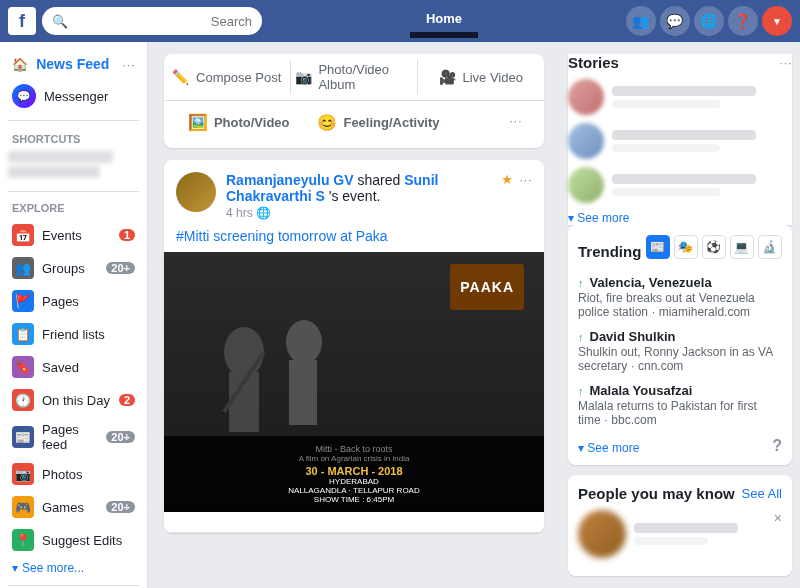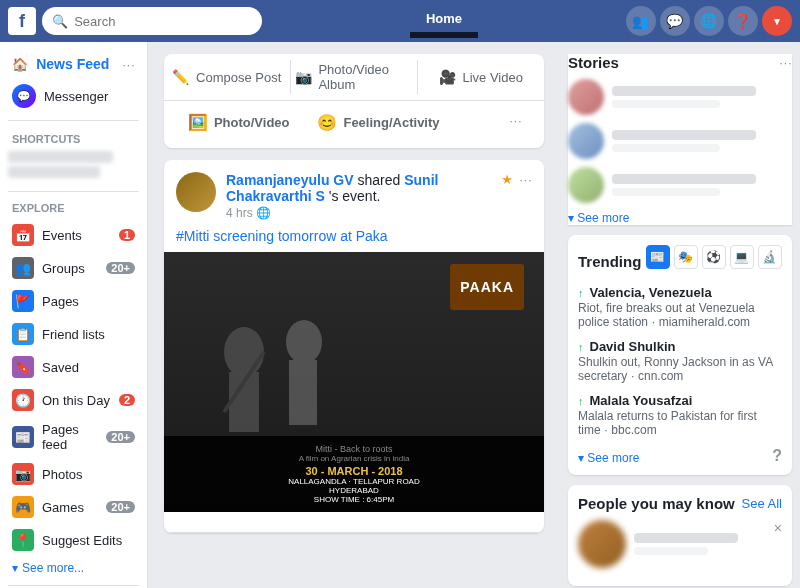--- a/index.html
+++ b/index.html
@@ -2,21 +2,21 @@
 <html><head>
   <meta charset="utf-8">
   <style>
     * { box-sizing: border-box; margin: 0; padding: 0; }
     body { font-family: -apple-system, BlinkMacSystemFont, 'Segoe UI', Helvetica, Arial, sans-serif; font-size: 13px; background: #e9ebee; color: #1d2129; }
 
     
     .top-nav { background: #3b5998; height: 42px; display: flex; align-items: center; padding: 0 8px; position: fixed; top: 0; left: 0; right: 0; z-index: 100; }
     .nav-logo { width: 28px; height: 28px; background: #fff; border-radius: 4px; display: flex; align-items: center; justify-content: center; color: #3b5998; font-weight: 900; font-size: 18px; margin-right: 6px; }
     .nav-search { flex: 0 0 220px; height: 28px; background: #fff; border-radius: 14px; display: flex; align-items: center; padding: 0 10px; color: #8d949e; font-size: 13px; }
-    .nav-search input { border: none; outline: none; background: transparent; font-size: 13px; flex: 1; }
+    .nav-search input { border: none; outline: none; background: transparent; font-size: 13px; flex: 1; text-align: right; }
     .nav-search-icon { color: #8d949e; margin-right: 6px; }
     .nav-center { flex: 1; display: flex; justify-content: center; }
     .nav-home-btn { color: #fff; font-size: 13px; font-weight: 700; padding: 6px 16px; border-bottom: 6px solid #0f172a; }
     .nav-icons { display: flex; align-items: center; gap: 4px; }
     .nav-icon-btn { width: 30px; height: 30px; border-radius: 50%; background: rgba(255,255,255,0.2); display: flex; align-items: center; justify-content: center; color: #fff; font-size: 14px; cursor: pointer; }
     .nav-icon-btn.highlight { background: #e74c3c; }
 
     
     .page-wrapper { display: flex; padding-top: 42px; min-height: 100vh; }
 
@@ -80,21 +80,21 @@
     .post-actions { display: flex; gap: 6px; align-items: center; }
     .star-icon { color: #f39c12; }
     .dots-icon { color: #8d949e; cursor: pointer; }
     .post-text { padding: 0 12px 8px; font-size: 14px; color: #1d2129; }
     .post-text a { color: #1877f2; }
     .post-image { width: 100%; position: relative; }
     .event-info-bar { display: flex; align-items: center; padding: 10px 12px; border-bottom: 1px solid #dddfe2; gap: 12px; }
 
     
     .right-sidebar { width: 240px; flex-shrink: 0; padding: 12px 8px; position: fixed; right: 0; top: 42px; height: calc(100vh - 42px); overflow-y: auto; }
-    .stories-box { background: #fff; border-radius: 0; padding: 0; margin-bottom: 10px; box-shadow: 0 1px 2px rgba(0,0,0,0.1); }
+    .stories-box { background: #fff; border-radius: 0; padding: 0; box-shadow: 0 1px 2px rgba(0,0,0,0.1); }
     .sidebar-box-header { display: flex; align-items: center; justify-content: space-between; margin-bottom: 8px; }
     .sidebar-box-title { font-size: 15px; font-weight: 700; color: #1d2129; }
     .sidebar-box-dots { color: #8d949e; cursor: pointer; }
     .story-item { display: flex; align-items: center; gap: 8px; margin-bottom: 8px; }
     .story-avatar { width: 36px; height: 36px; border-radius: 50%; flex-shrink: 0; }
     .story-avatar.blurred { background: linear-gradient(135deg, #c0c0c0, #a0a0a0); filter: blur(2px); }
     .story-text { flex: 1; }
     .story-name { height: 10px; background: #dddfe2; border-radius: 4px; width: 80%; margin-bottom: 4px; }
     .story-sub { height: 8px; background: #f2f3f5; border-radius: 4px; width: 60%; }
     .see-more-link { color: #1877f2; font-size: 12px; cursor: pointer; display: flex; align-items: center; gap: 4px; margin-top: 4px; }
@@ -309,22 +309,22 @@
           </svg>
 
           <div style="position:absolute;top:12px;right:20px;background:rgba(120,60,0,0.9);padding:15px 10px;border-radius:3px;">
             <div style="color:#fff;font-size:14px;font-weight:900;letter-spacing:1px;">PAAKA</div>
           </div>
 
           <div style="position:absolute;bottom:0;left:0;right:0;background:rgba(0,0,0,0.85);padding:8px;">
             <div style="color:#888;font-size:9px;text-align:center;">Mitti - Back to roots</div>
             <div style="color:#888;font-size:8px;text-align:center;">A film on Agrarian crisis in india</div>
             <div style="color:#f0c040;font-size:11px;font-weight:700;text-align:center;margin-top:2px;">30 - MARCH - 2018</div>
+            <div style="color:#fff;font-size:8px;text-align:center;">HYDERABAD</div>
             <div style="color:#fff;font-size:8px;text-align:center;">NALLAGANDLA · TELLAPUR ROAD</div>
-            <div style="color:#fff;font-size:8px;text-align:center;">HYDERABAD</div>
             <div style="color:#fff;font-size:8px;text-align:center;">SHOW TIME : 6:45PM</div>
           </div>
         </div>
       </div>
 
       <div class="event-info-bar">
         
         
         
       </div>

